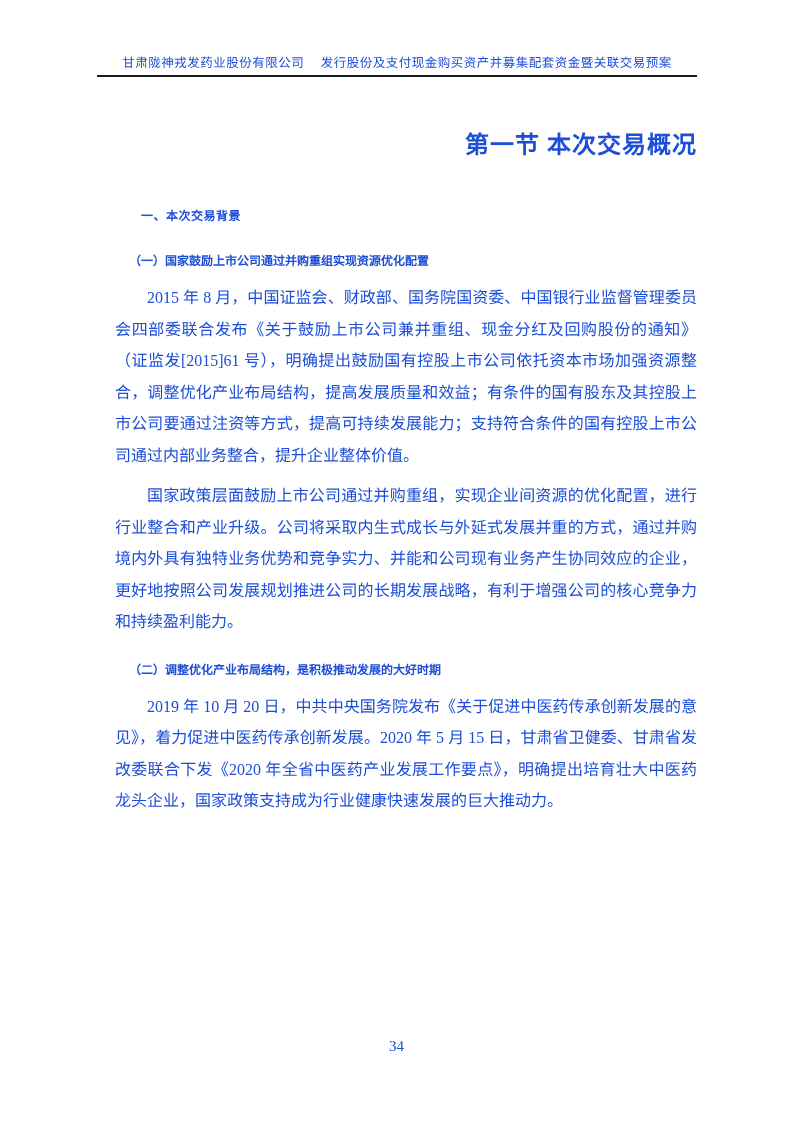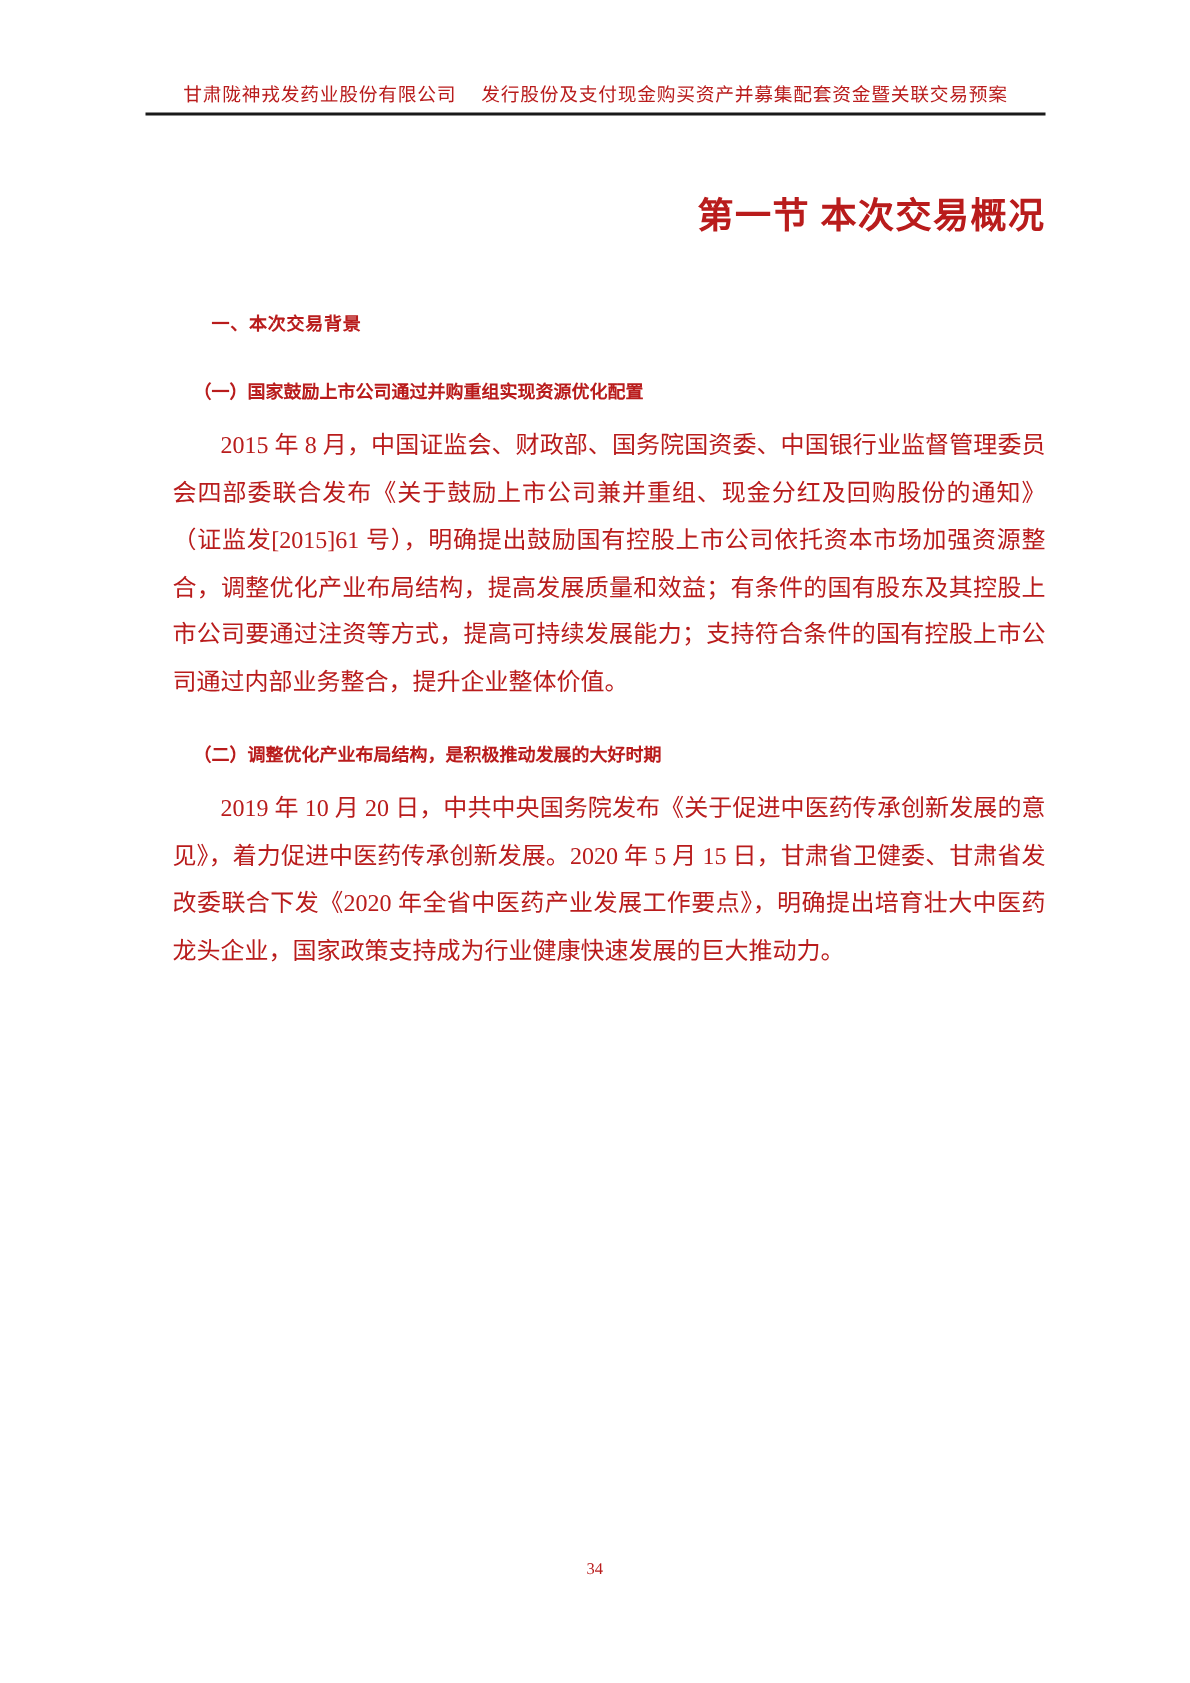--- a/index.html
+++ b/index.html
@@ -6,21 +6,21 @@
     margin: 0;
     padding: 0;
     background: #ffffff;
   }
   .page {
     position: relative;
     width: 793px;
     height: 1122px;
     margin: 0 auto;
     background: #ffffff;
-    color: #b91c1c;
+    color: #1d4ed8;
     font-family: "Liberation Serif", "DejaVu Serif", serif;
     overflow: hidden;
     box-sizing: border-box;
   }
   .doc-header {
     position: absolute;
     top: 54px;
     left: 97px;
     right: 96px;
     text-align: center;
@@ -67,21 +67,21 @@
     text-align: justify;
     text-indent: 2em;
     word-break: break-all;
   }
   .doc-footer {
     position: absolute;
     top: 1037px;
     left: 0;
     width: 100%;
     text-align: center;
-    font-size: 11px;
+    font-size: 15px;
     line-height: 18px;
   }
 </style>
 </head>
 <body>
 
 <div class="page">
 
   <header class="doc-header">
     <span>甘肃陇神戎发药业股份有限公司　 发行股份及支付现金购买资产并募集配套资金暨关联交易预案</span>
@@ -91,20 +91,21 @@
 
     <h1 class="doc-title">第一节 本次交易概况</h1>
 
     <h2 class="sec-heading">一、本次交易背景</h2>
 
     <h3 class="sub-heading">（一）国家鼓励上市公司通过并购重组实现资源优化配置</h3>
 
     <p class="para">2015 年 8 月，中国证监会、财政部、国务院国资委、中国银行业监督管理委员会四部委联合发布《关于鼓励上市公司兼并重组、现金分红及回购股份的通知》（证监发[2015]61 号），明确提出鼓励国有控股上市公司依托资本市场加强资源整合，调整优化产业布局结构，提高发展质量和效益；有条件的国有股东及其控股上市公司要通过注资等方式，提高可持续发展能力；支持符合条件的国有控股上市公司通过内部业务整合，提升企业整体价值。</p>
 
 
+    <p class="para">国家政策层面鼓励上市公司通过并购重组，实现企业间资源的优化配置，进行行业整合和产业升级。公司将采取内生式成长与外延式发展并重的方式，通过并购境内外具有独特业务优势和竞争实力、并能和公司现有业务产生协同效应的企业，更好地按照公司发展规划推进公司的长期发展战略，有利于增强公司的核心竞争力和持续盈利能力。</p>
 
     <h3 class="sub-heading">（二）调整优化产业布局结构，是积极推动发展的大好时期</h3>
 
     <p class="para">2019 年 10 月 20 日，中共中央国务院发布《关于促进中医药传承创新发展的意见》，着力促进中医药传承创新发展。2020 年 5 月 15 日，甘肃省卫健委、甘肃省发改委联合下发《2020 年全省中医药产业发展工作要点》，明确提出培育壮大中医药龙头企业，国家政策支持成为行业健康快速发展的巨大推动力。</p>
 
   </main>
 
   <footer class="doc-footer">
     <span>34</span>
   </footer>

